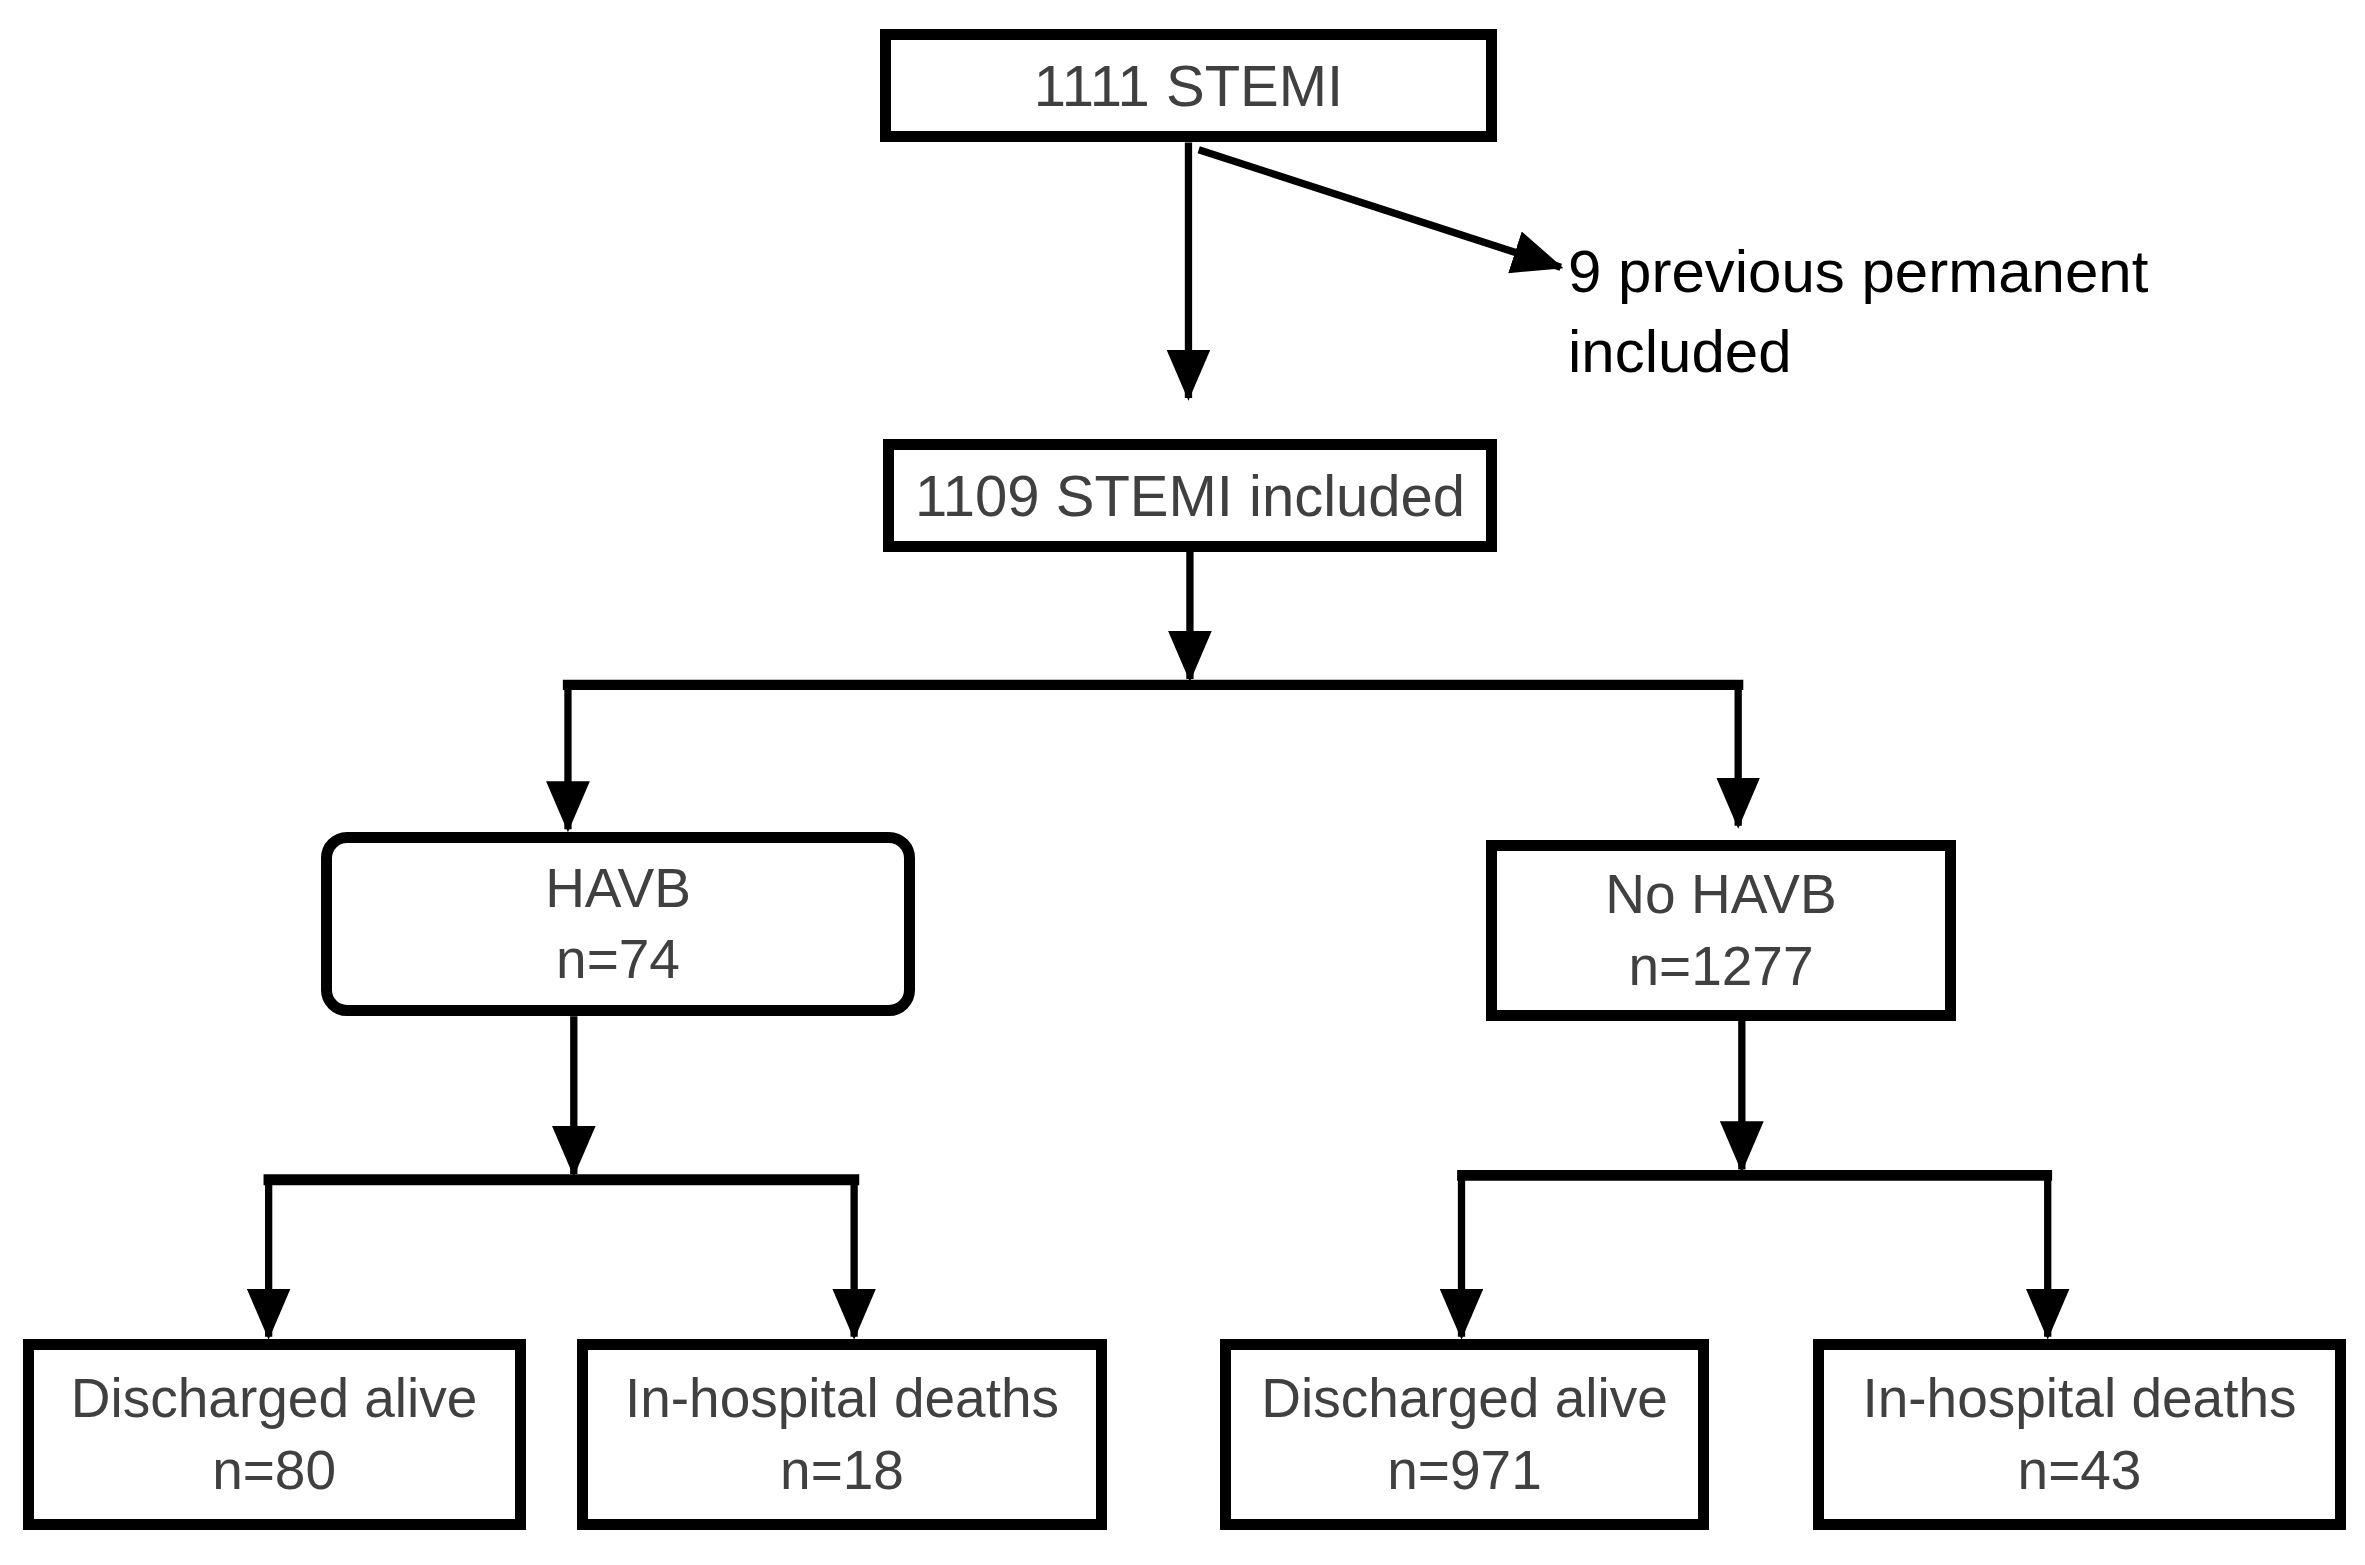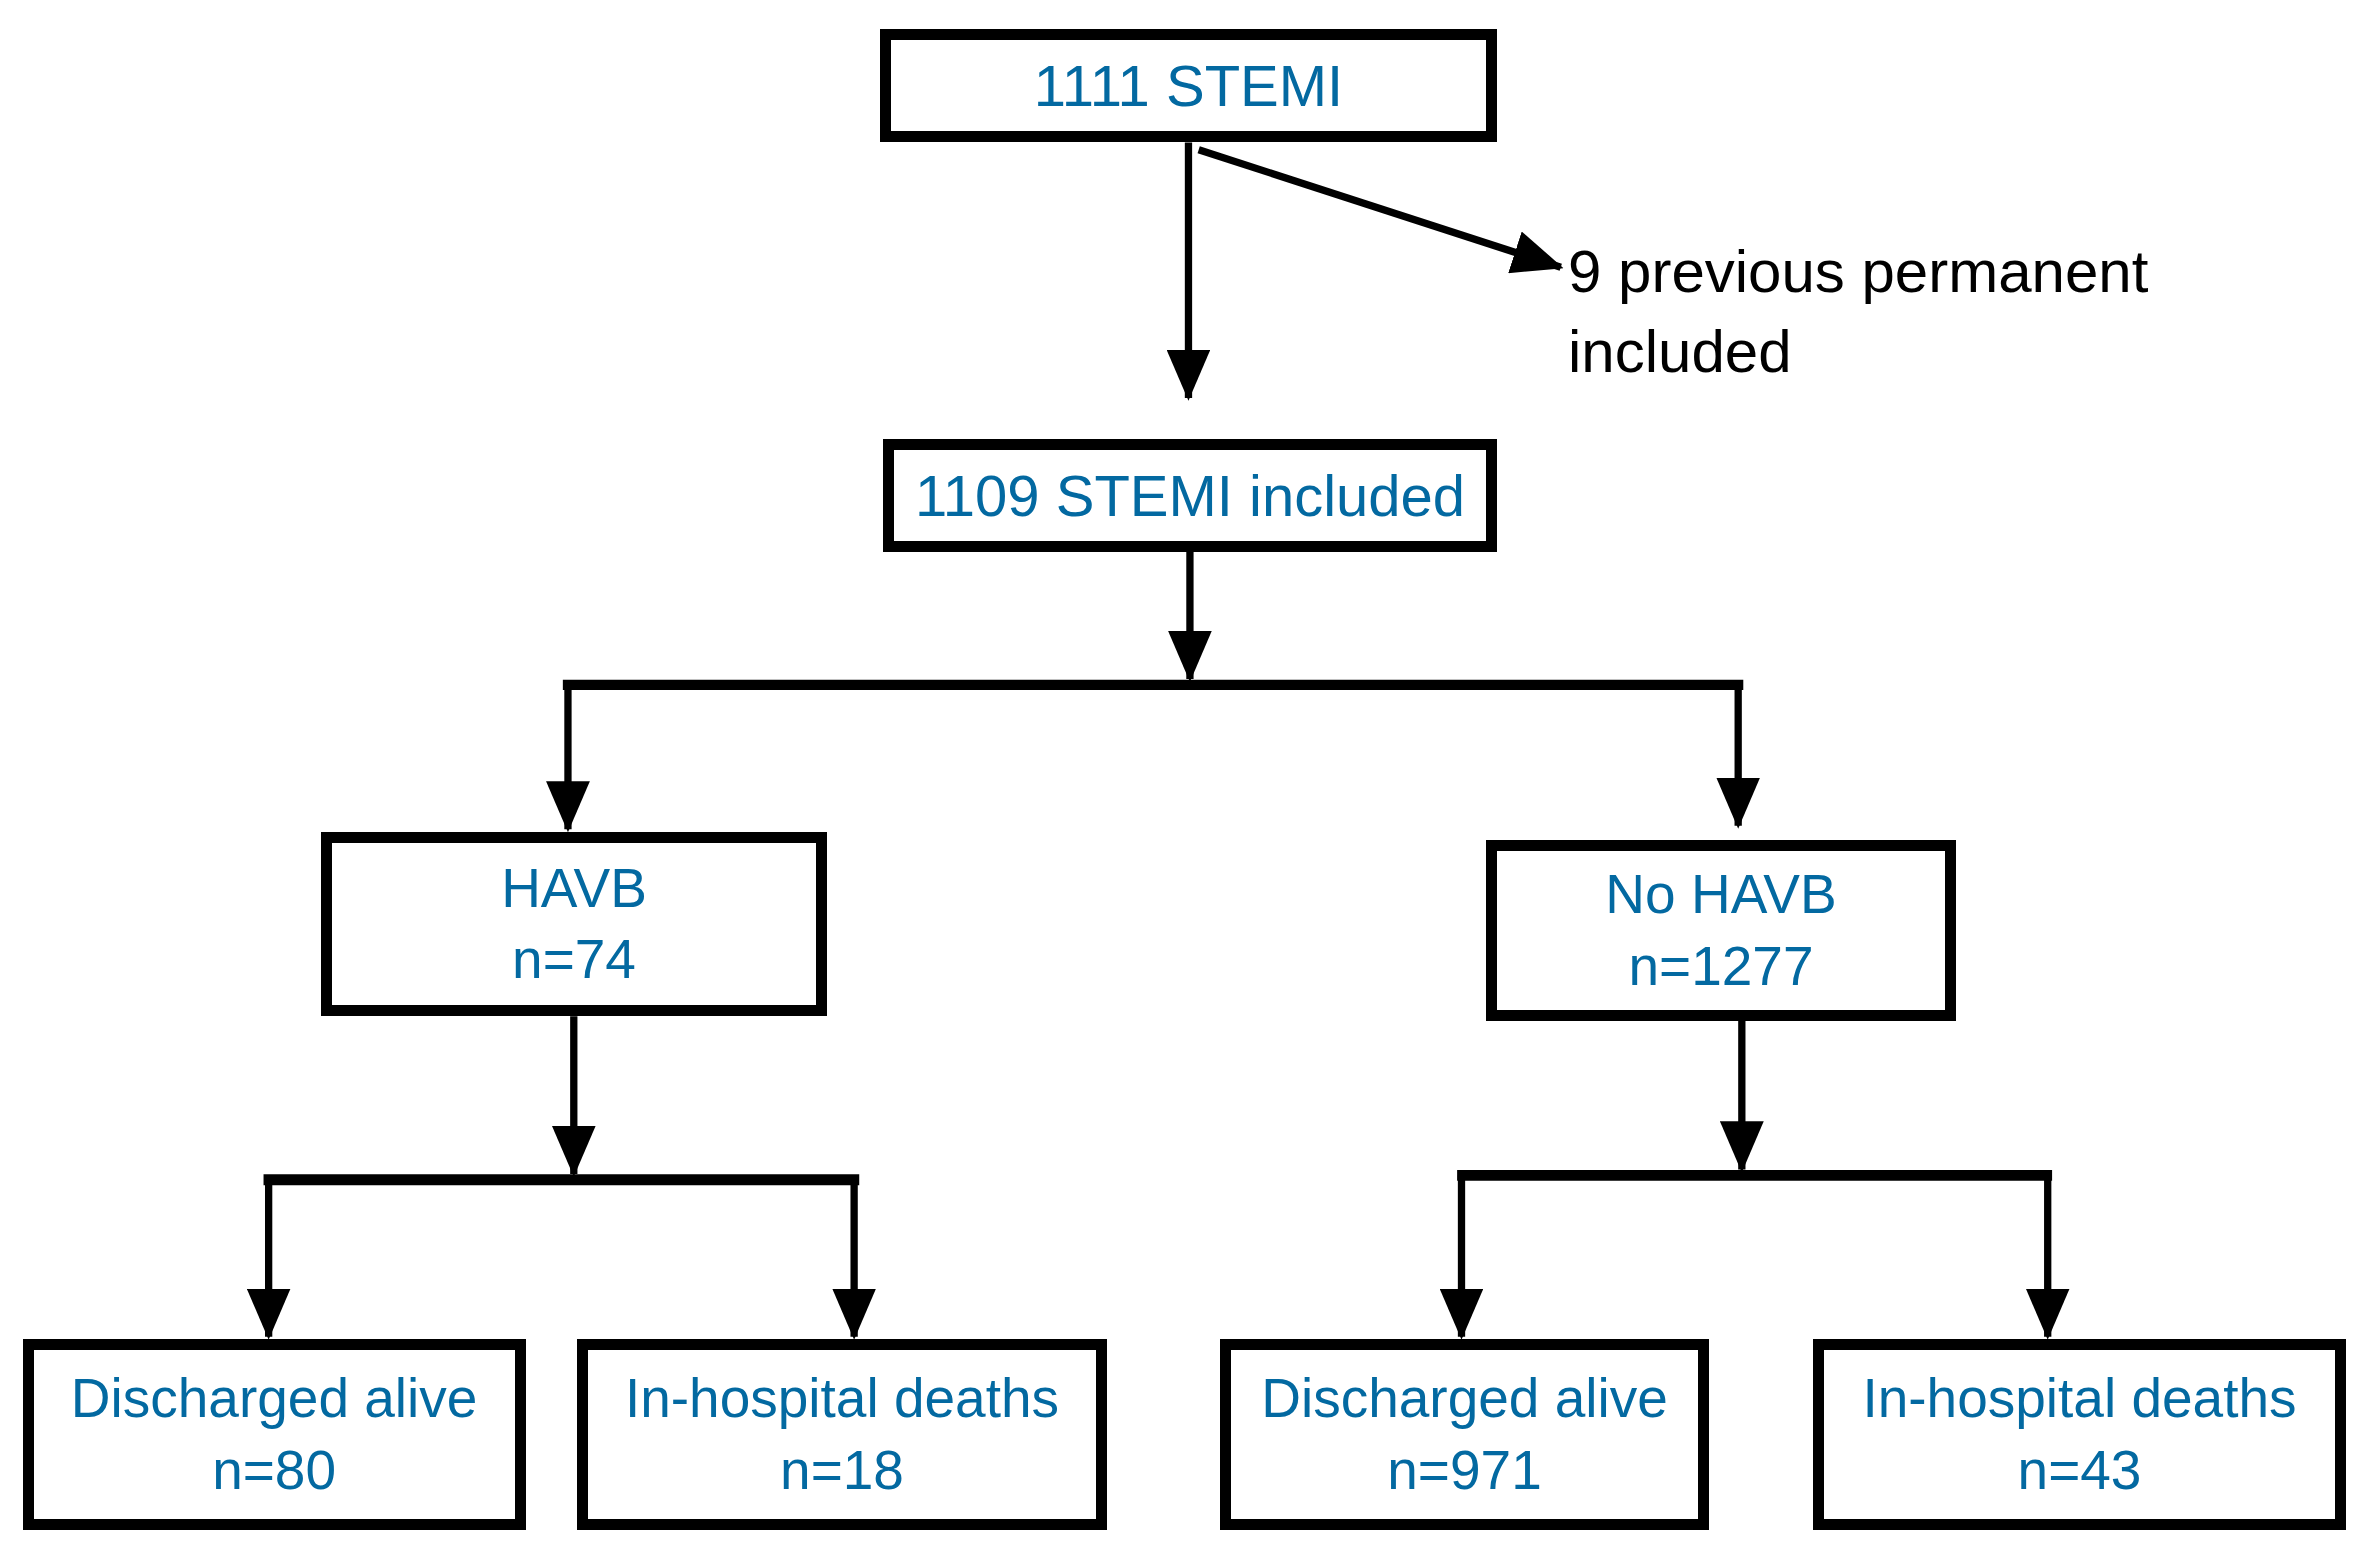--- a/index.html
+++ b/index.html
@@ -27,31 +27,31 @@
   .node {
     position: absolute;
     box-sizing: border-box;
     border: 11.7px solid #000000;
     background: #ffffff;
     display: flex;
     flex-direction: column;
     align-items: center;
     justify-content: center;
     text-align: center;
-    color: #0369a1;
+    color: #404040;
     line-height: 1.3;
     white-space: nowrap;
   }
   .node .line { display: block; }
   .fs-single { font-size: 58px; }
   .fs-double { font-size: 55px; }
   
   #node-root      { left: 880px; top: 29px;   width: 617px; height: 113px; }
   #node-included  { left: 883px; top: 403px;  width: 614px; height: 113px; margin-top: 36px; }
-  #node-havb      { left: 321px;  top: 832px; width: 506px; height: 184px; }
+  #node-havb      { left: 321px;  top: 832px; width: 594px; height: 184px; border-radius: 26px; }
   #node-no-havb   { left: 1486px; top: 840px; width: 470px; height: 181px; }
   #node-havb-alive    { left: 22.6px;   top: 1339px; width: 503px; height: 191px; }
   #node-havb-deaths   { left: 577px;  top: 1339px; width: 530px; height: 191px; }
   #node-nohavb-alive  { left: 1220px; top: 1339px; width: 489px; height: 191px; }
   #node-nohavb-deaths { left: 1813px; top: 1339px; width: 533px; height: 191px; }
   #exclusion-note {
     position: absolute;
     left: 1568px;
     top: 232px;
     font-size: 60px;

